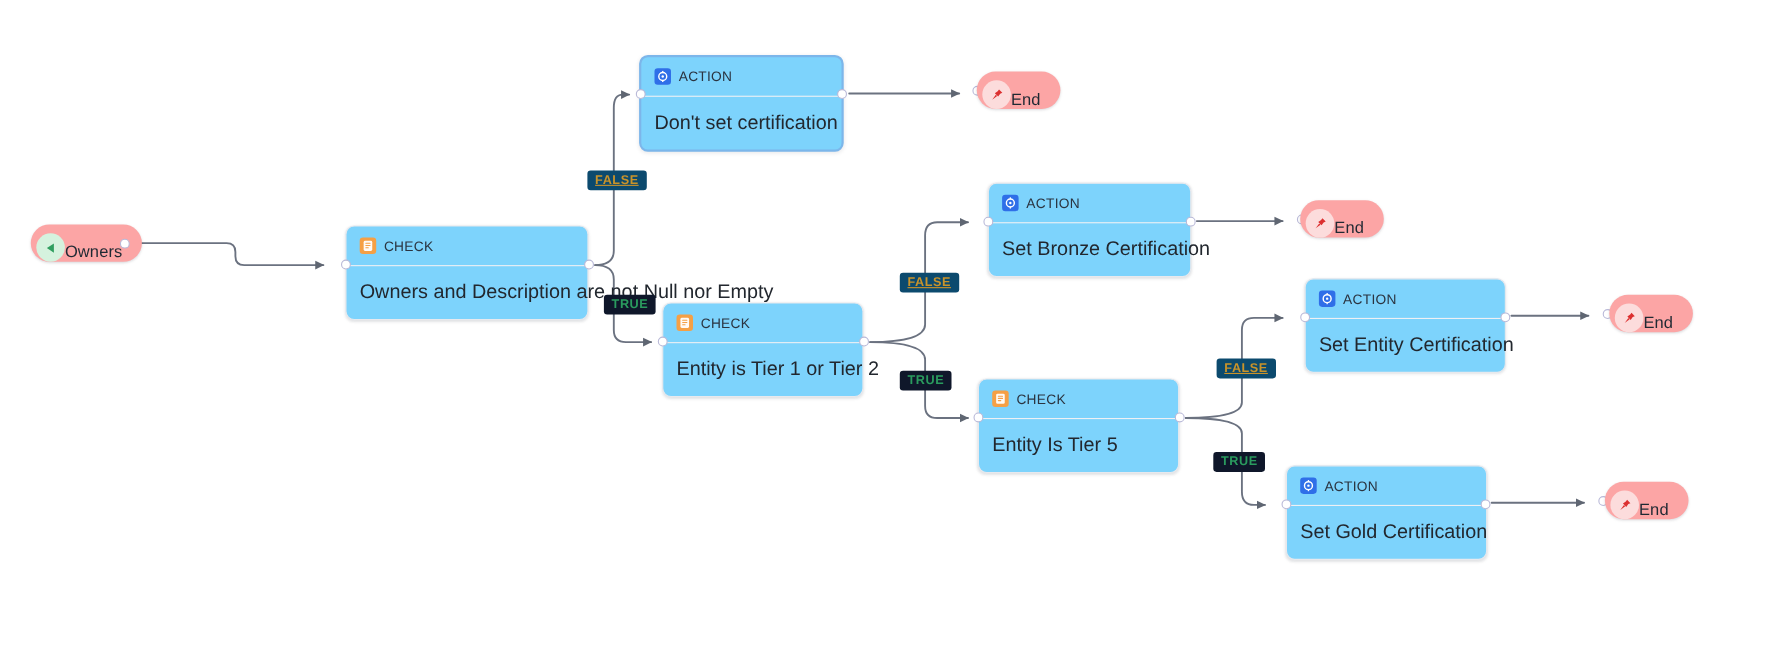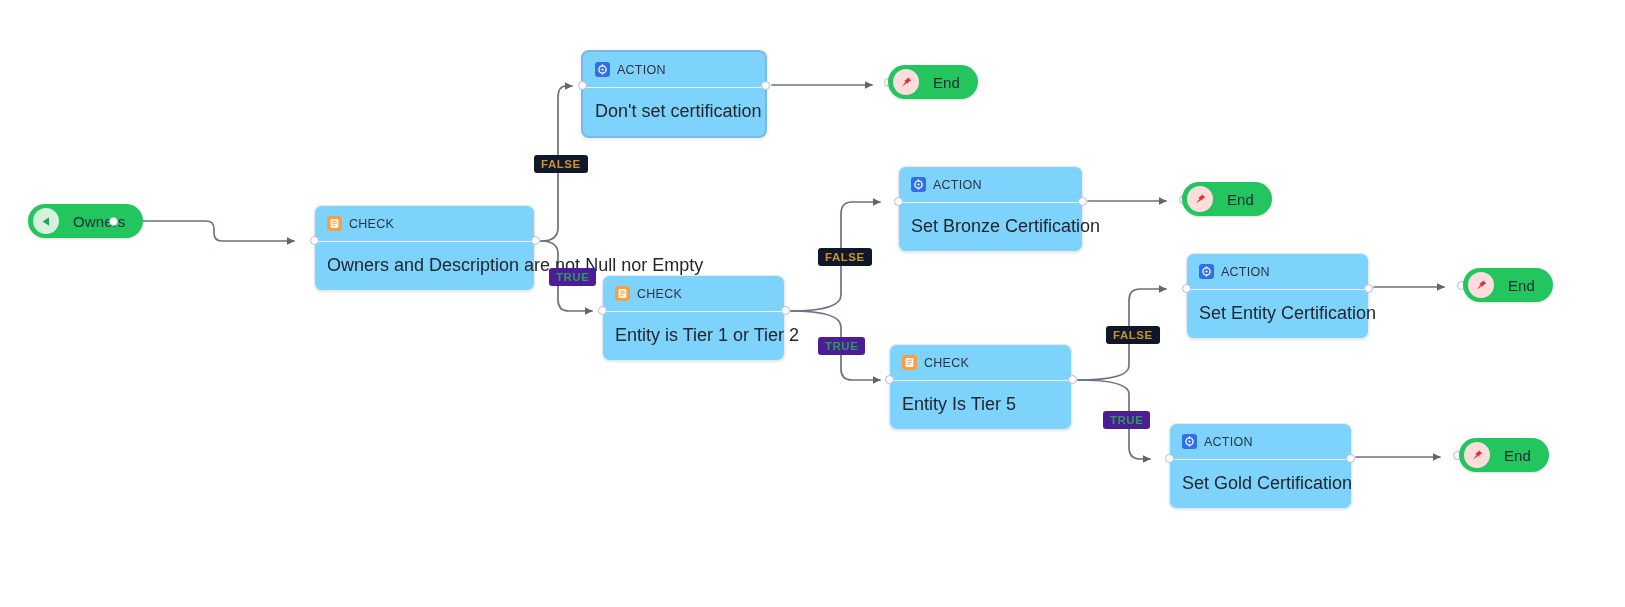--- a/index.html
+++ b/index.html
@@ -24,25 +24,25 @@
     top: 0;
     width: 1625px;
     height: 607px;
     pointer-events: none;
   }
 
   
   .terminal {
     position: absolute;
     display: flex;
-    align-items: center;
-    gap: 14px;
+    align-items: flex-end;
+    gap: 0;
     height: 34px;
     padding: 0 18px 0 5px;
-    background: #22c55e;
+    background: #fca5a5;
     border-radius: 18px;
     box-shadow: 0 1px 3px rgba(16,24,40,0.10), 0 1px 2px rgba(16,24,40,0.06);
     box-sizing: border-box;
   }
   .terminal .badge {
     width: 26px;
     height: 26px;
     border-radius: 50%;
     display: flex;
     align-items: center;
@@ -122,22 +122,22 @@
     height: 18px;
     line-height: 18px;
     padding: 0 7px;
     border-radius: 3px;
     font-size: 11.5px;
     font-weight: bold;
     letter-spacing: .5px;
     white-space: nowrap;
     box-sizing: border-box;
   }
-  .blabel.t { background: #4c1d95; color: #2a9b5e; }
-  .blabel.f { background: #0f172a; color: #c9932a; }
+  .blabel.t { background: #0f172a; color: #2a9b5e; }
+  .blabel.f { background: #0c4a6e; color: #c9932a; text-decoration: underline; }
 </style>
 </head>
 <body>
 
 <div id="canvas">
 
   <svg id="edge-layer" viewBox="0 0 1625 607" xmlns="http://www.w3.org/2000/svg">
     <defs>
       <marker id="arrow" markerWidth="9" markerHeight="9" refX="7.4" refY="4.5" orient="auto" markerUnits="userSpaceOnUse">
         <path d="M0,0.6 L8.2,4.5 L0,8.4 z" fill="#5f6672"></path>

